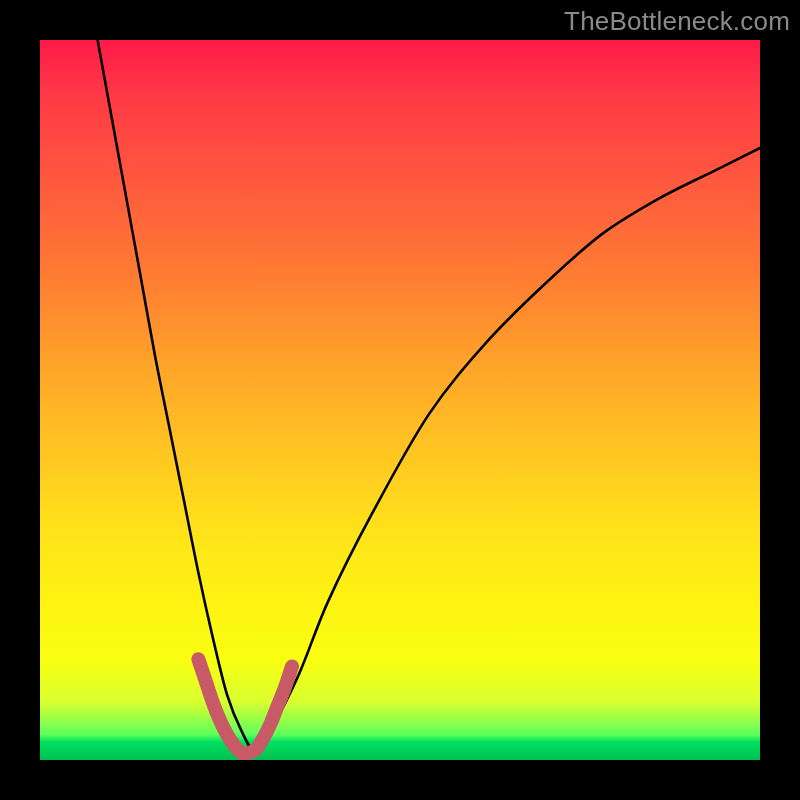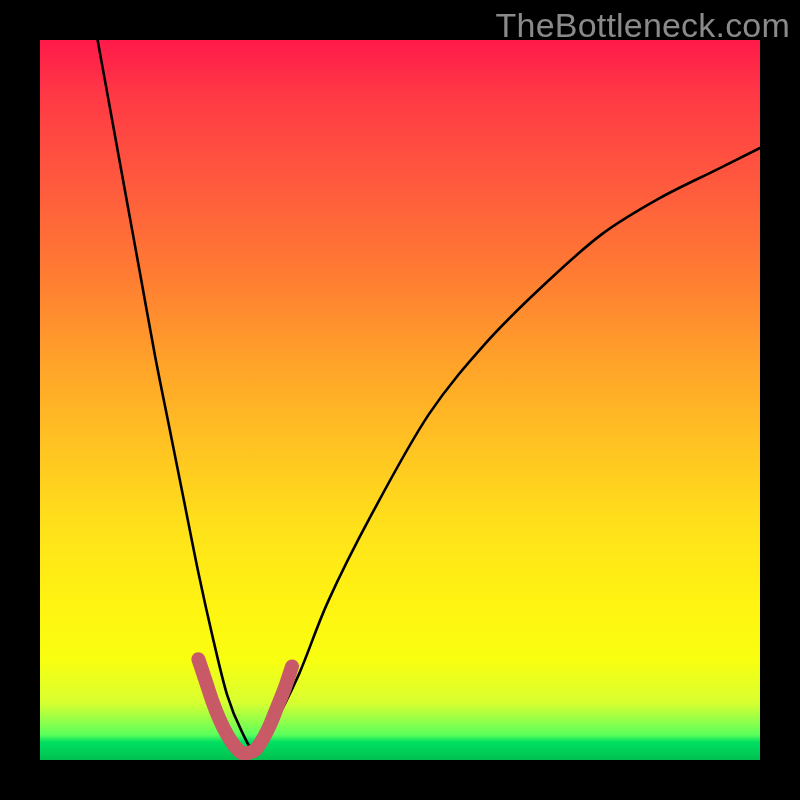--- a/index.html
+++ b/index.html
@@ -41,21 +41,21 @@
       #00e060 97.5%,
       #00c050 100%
     );
   }
   .watermark {
     position: absolute;
     top: 6px;
     right: 10px;
     color: #8a8a8a;
     font-family: Arial, Helvetica, sans-serif;
-    font-size: 34px;
+    font-size: 26px;
     letter-spacing: 0.2px;
     text-align: right;
   }
   svg.curve {
     position: absolute;
     top: 0;
     left: 0;
     width: 720px;
     height: 720px;
   }

